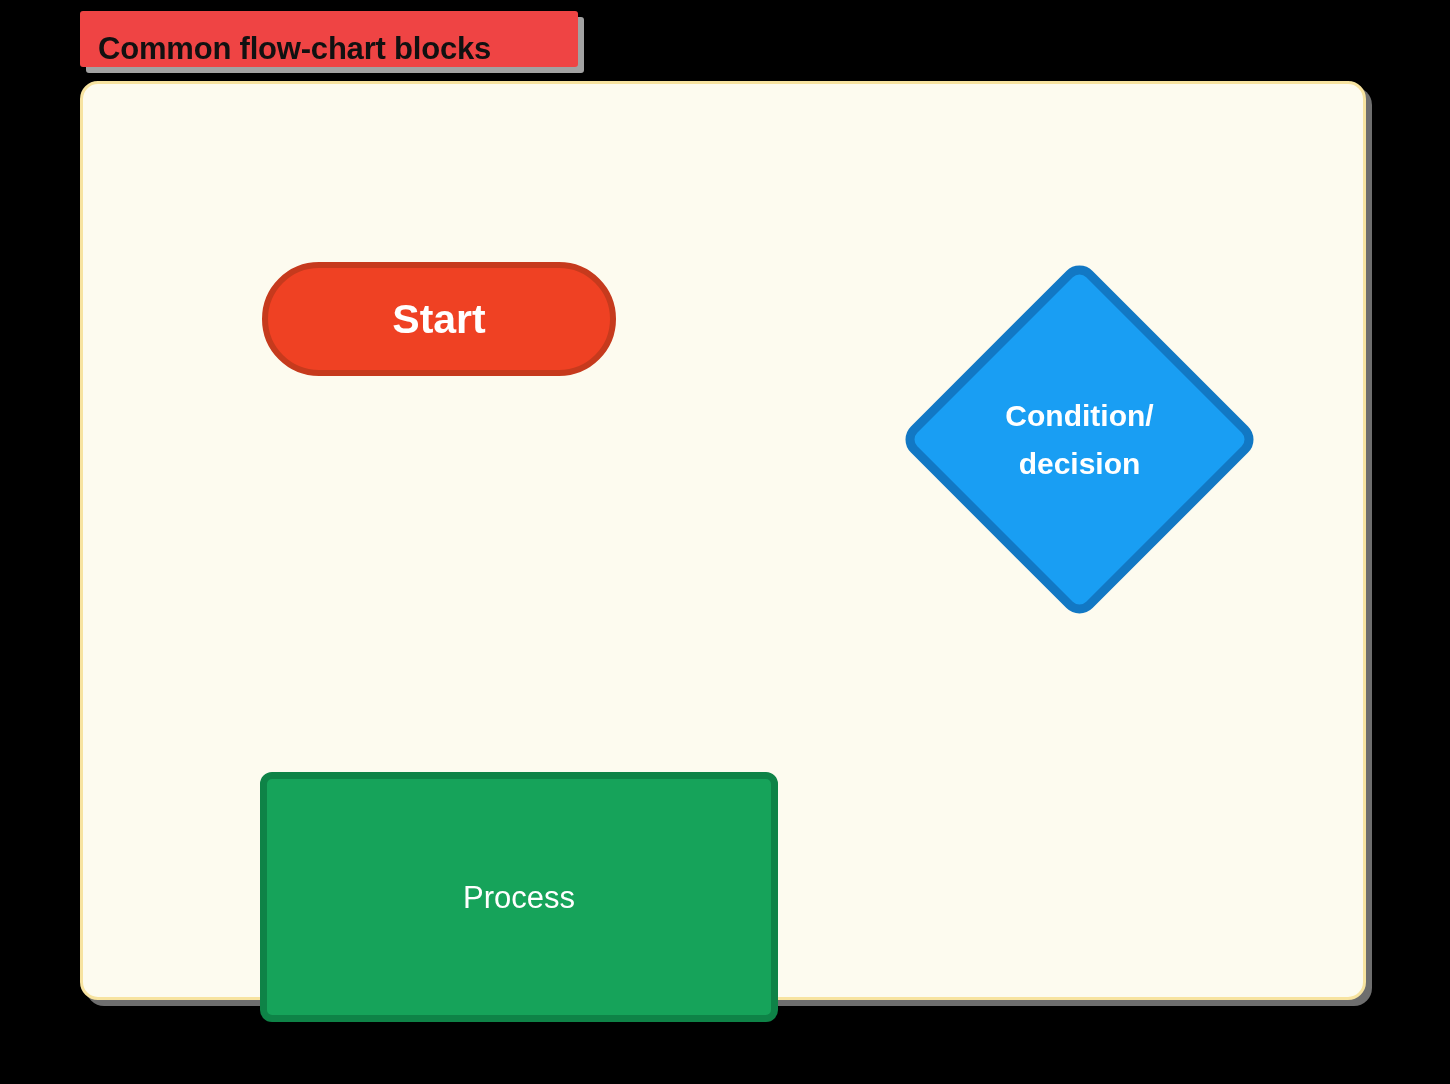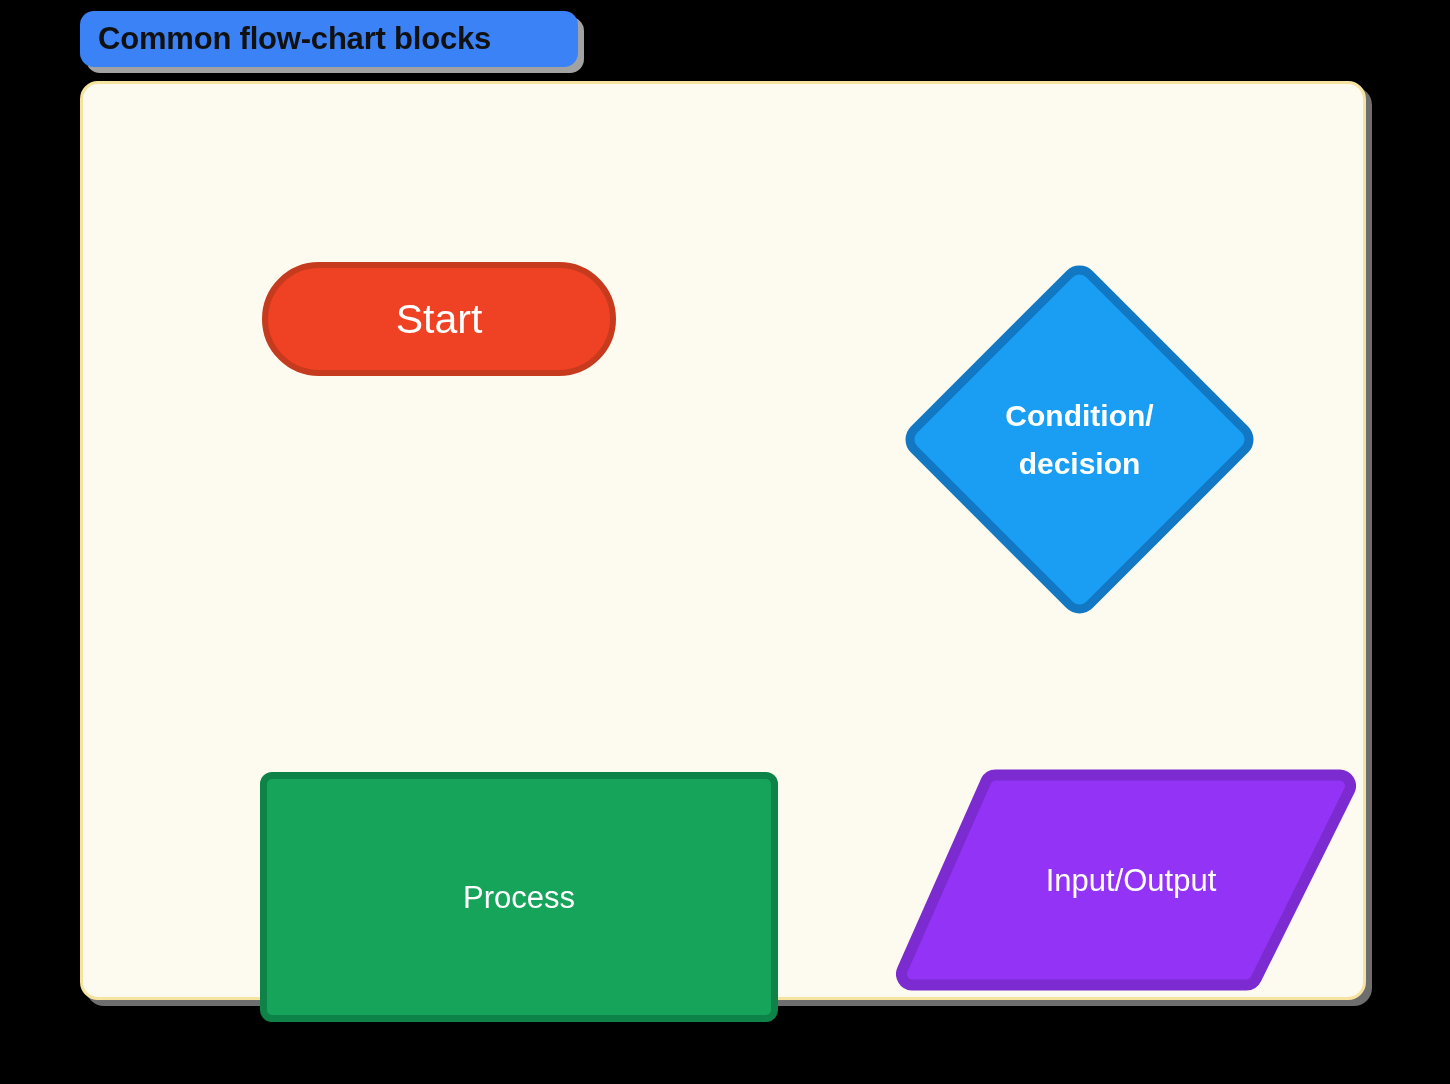--- a/index.html
+++ b/index.html
@@ -15,25 +15,25 @@
     position: relative;
   }
 
   
   #title-chip {
     position: absolute;
     left: 80px;
     top: 11px;
     width: 498px;
     height: 56px;
-    background: #3b82f6;
-    border-radius: 14px;
+    background: #ef4444;
+    border-radius: 3px;
     box-shadow: 6px 6px 0 0 rgba(190,190,190,0.85);
     display: flex;
-    align-items: center;
+    align-items: flex-end;
     box-sizing: border-box;
     padding-left: 18px;
   }
   #title-chip .title-text {
     font-size: 31px;
     font-weight: bold;
     color: #111111;
     letter-spacing: -0.2px;
     white-space: nowrap;
   }
@@ -65,21 +65,21 @@
   .terminator {
     position: absolute;
     display: flex;
     align-items: center;
     justify-content: center;
     box-sizing: border-box;
     background: #EF4123;
     border: 6px solid #C63A1D;
     border-radius: 60px;
   }
-  .terminator .shape-label { font-size: 41px; }
+  .terminator .shape-label { font-size: 41px; font-weight: bold; }
 
   #block-start { left: 179px; top: 178px; width: 354px; height: 114px; }
   #block-end   { left: 179px; top: 423px; width: 354px; height: 114px; }
 
   
   #block-process {
     position: absolute;
     left: 177px;
     top: 688px;
     width: 518px;
@@ -170,30 +170,14 @@
     <div class="shape-label">
       <span>Condition/</span>
       <span>decision</span>
     </div>
   </div>
 
   <div id="block-process">
     <span class="shape-label">Process</span>
   </div>
 
-  <div id="block-io">
-    <svg viewBox="0 0 460 222" xmlns="http://www.w3.org/2000/svg">
-      <path d="M 100 6
-               L 444 6
-               A 11 11 0 0 1 453.5 21.5
-               L 360 210
-               A 11 11 0 0 1 350 216
-               L 16 216
-               A 11 11 0 0 1 6.5 200.5
-               L 90 12
-               A 11 11 0 0 1 100 6 Z" fill="#9333F5" stroke="#7B2BD0" stroke-width="11"></path>
-    </svg>
-    <div class="shape-label">
-      <span>Input/Output</span>
-    </div>
-  </div>
 
 </div>
 
 </body></html>

